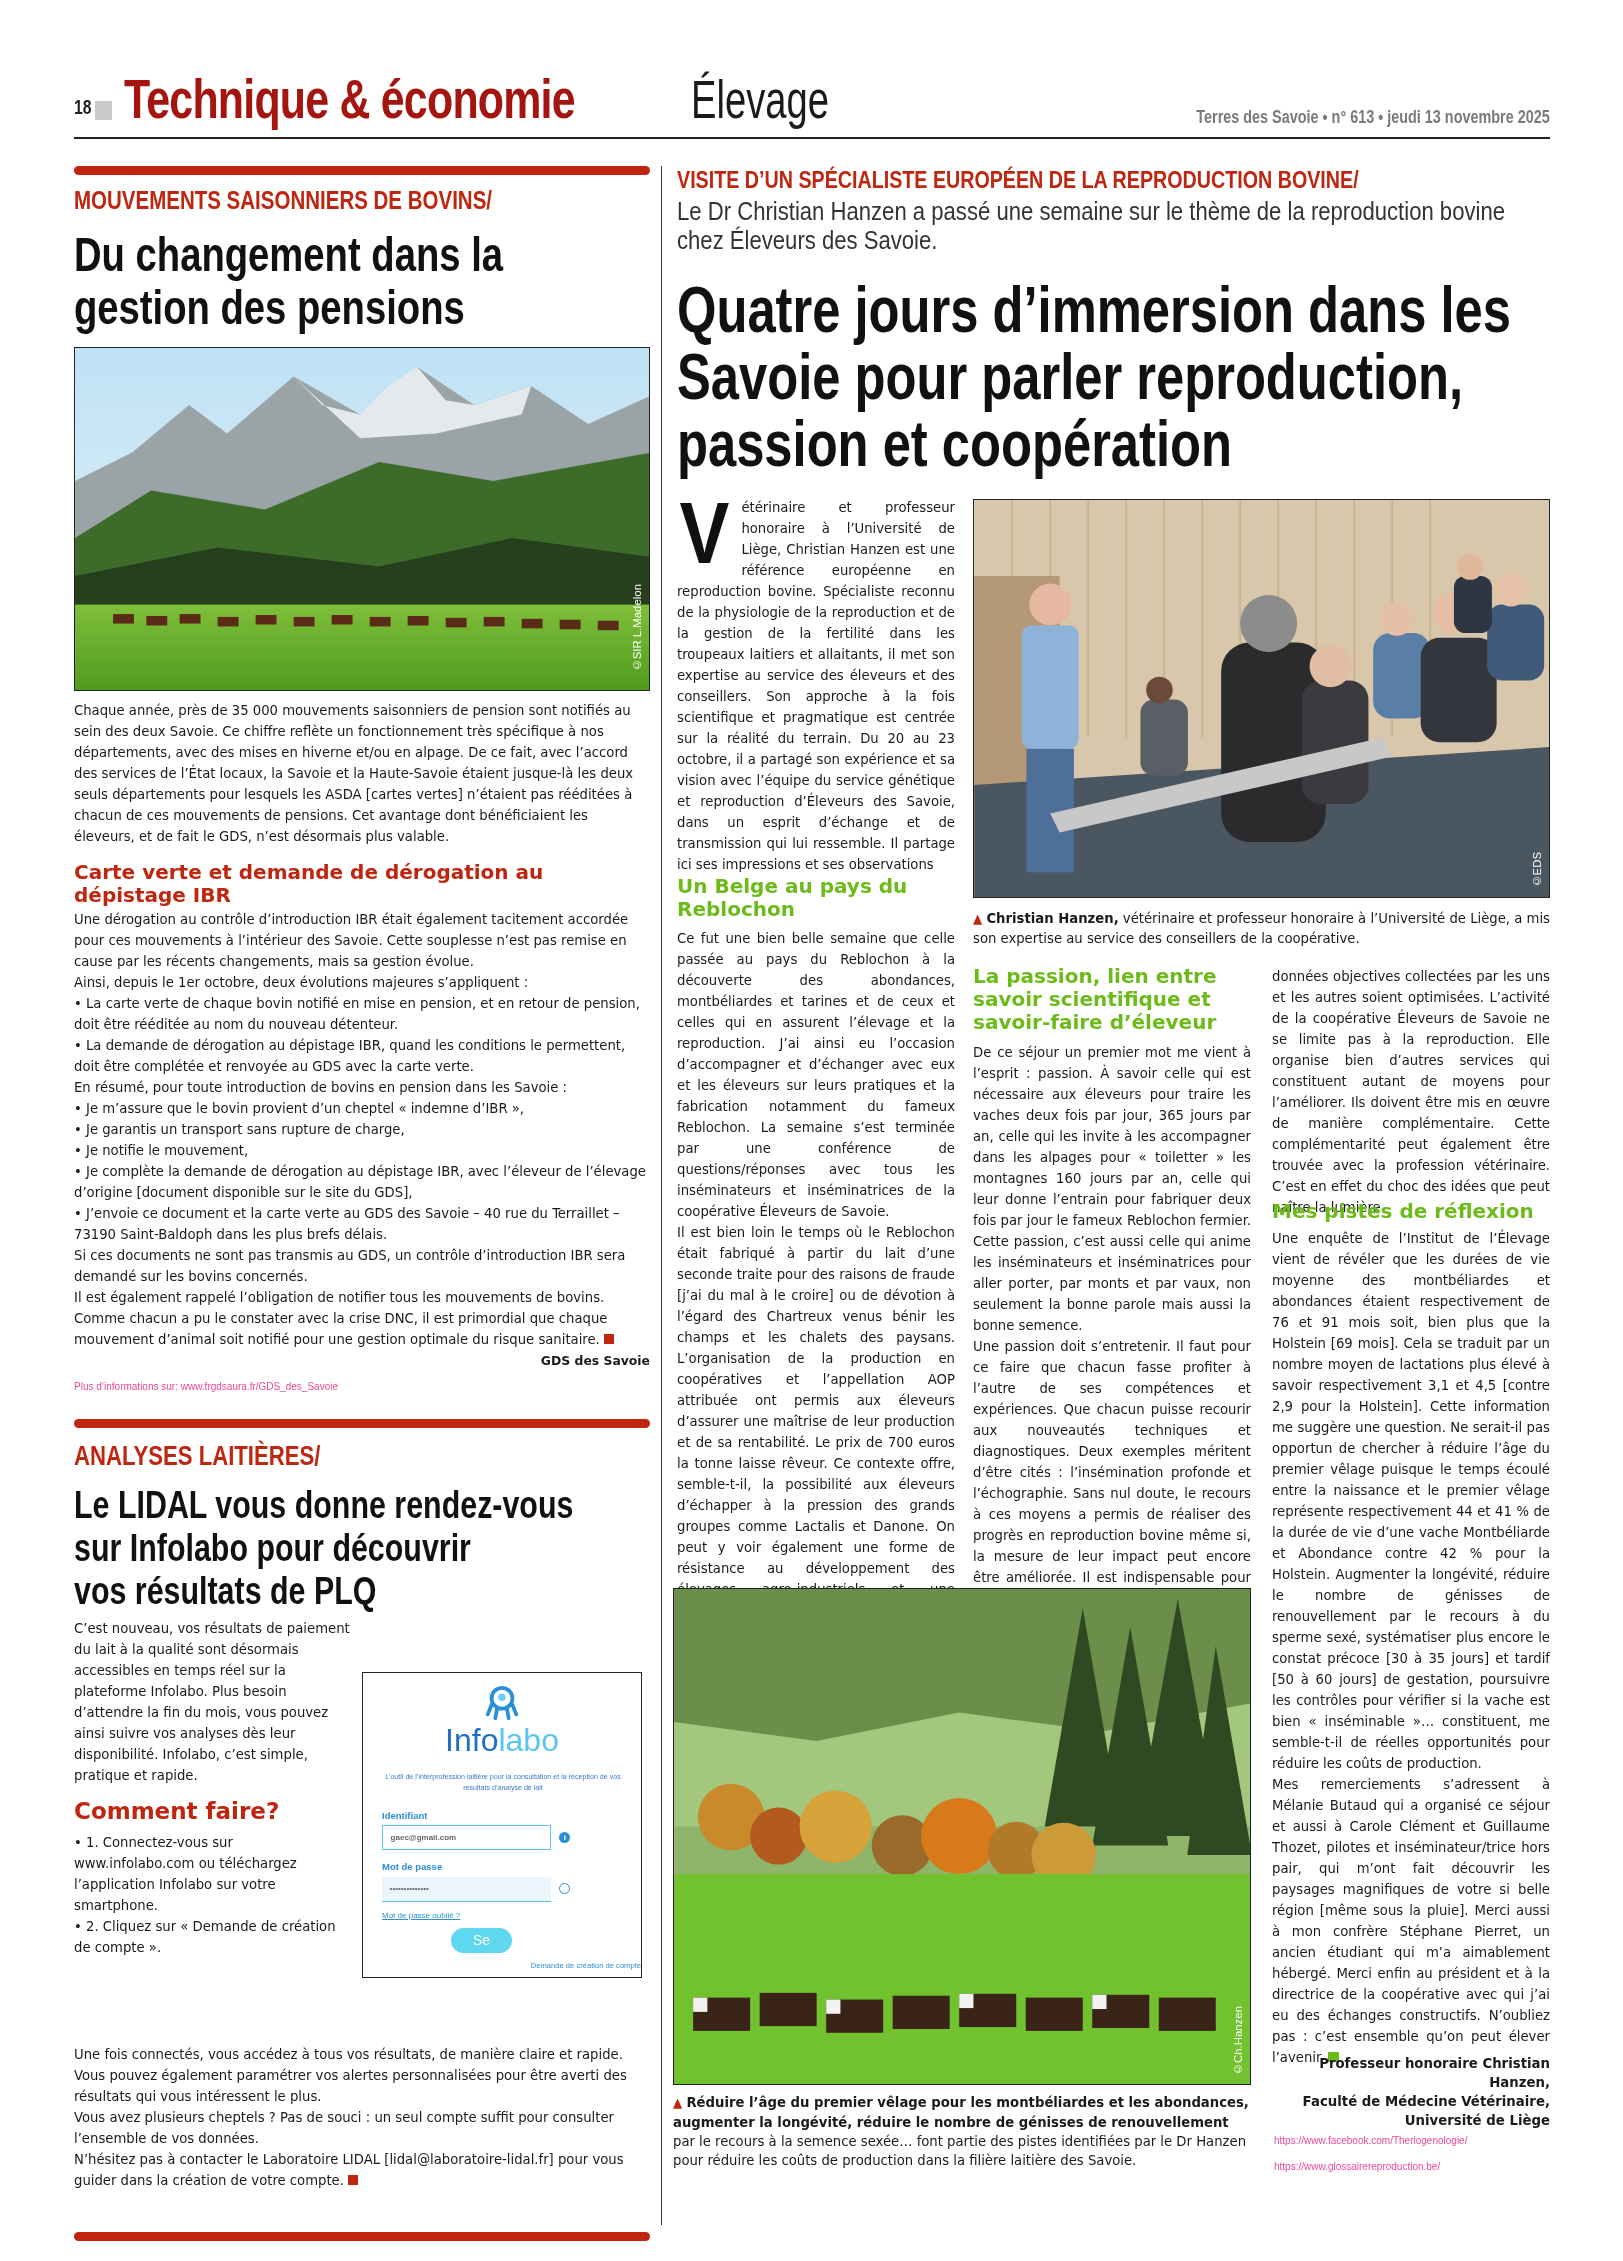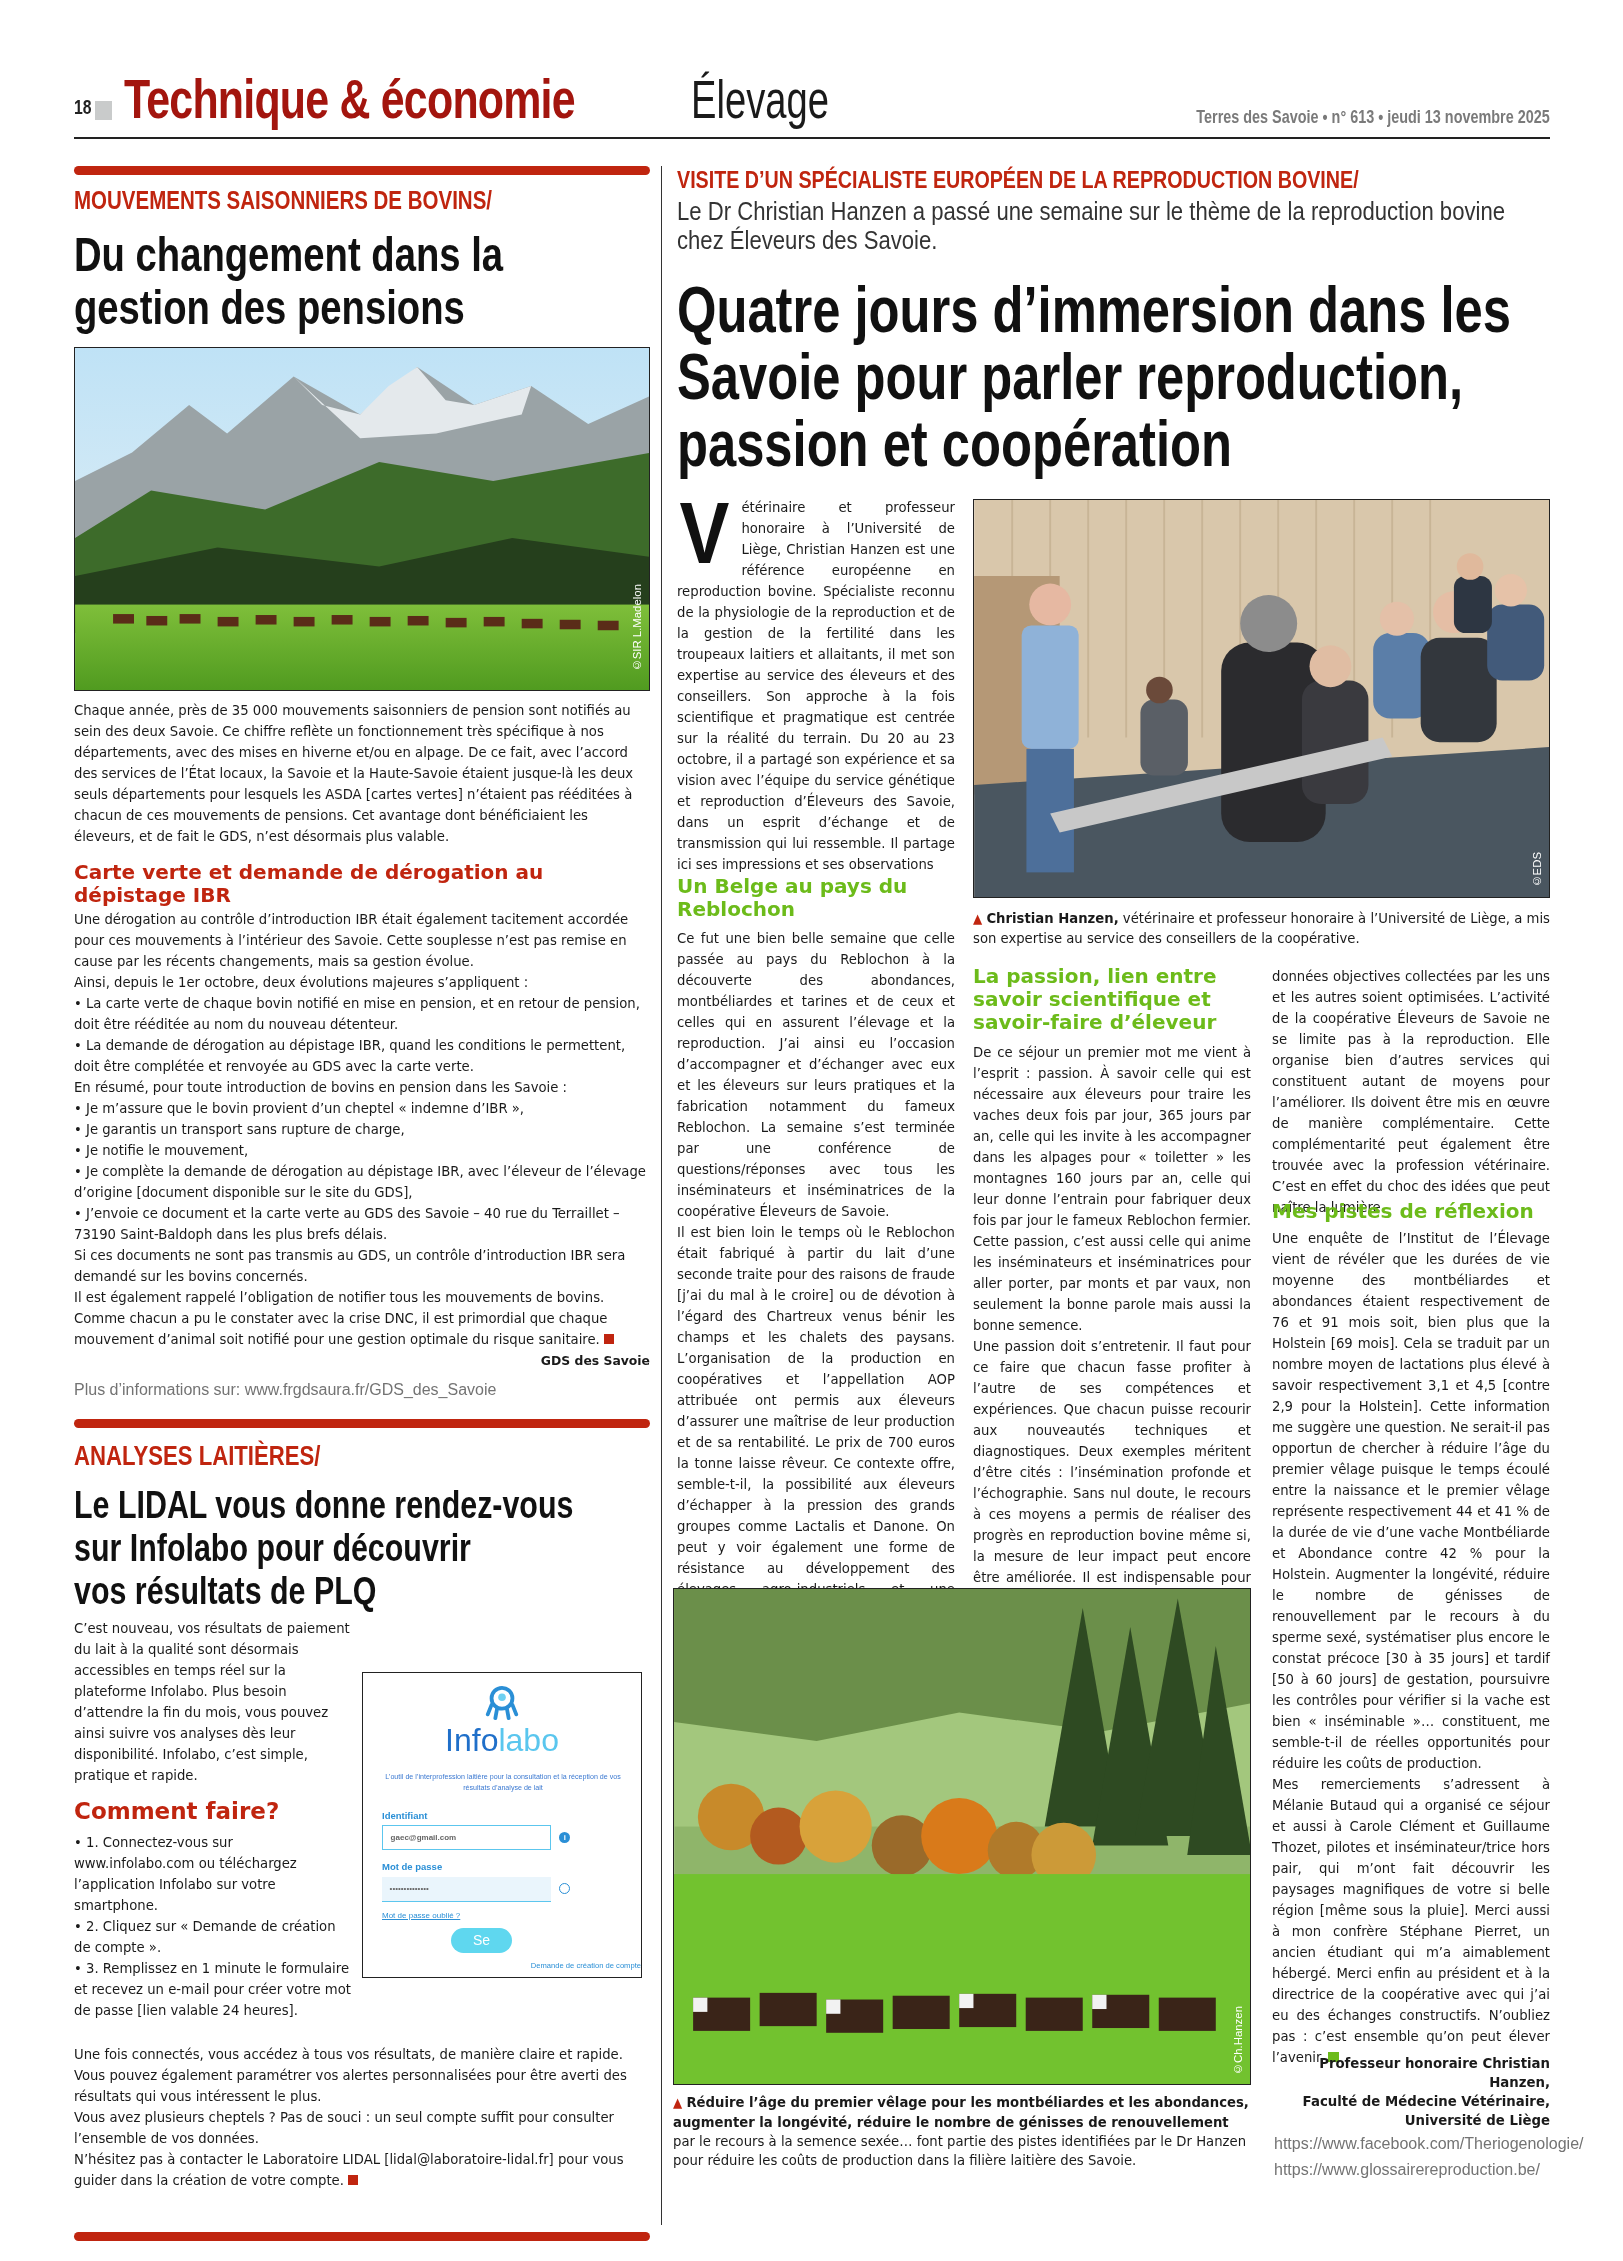--- a/index.html
+++ b/index.html
@@ -46,21 +46,21 @@
   .il-info { position: absolute; left: 9.5px; width: 261px; top: 99px; text-align: center; font-size: 7.1px; line-height: 10.5px; color: #3b79d1; font-family: "Liberation Sans", sans-serif; }
   .il-label { position: absolute; left: 19px; font-size: 9.5px; font-weight: bold; color: #2a8fd6; font-family: "Liberation Sans", sans-serif; }
   .il-input { position: absolute; left: 19px; width: 169px; height: 25px; background: #eaf5fc; border-bottom: 1.9px solid #5cc6ee; font-size: 8px; color: #666; padding: 6.7px 7.6px; font-family: "Liberation Sans", sans-serif; }
   .il-input.first { border: 1px solid #5cc6ee; background: #fff; font-weight: bold; }
   .il-icon { position: absolute; left: 196px; width: 11.4px; height: 11.4px; border-radius: 50%; background: #2a8fd6; color: #fff; font-size: 7.6px; text-align: center; line-height: 11.4px; font-weight: bold; font-family: "Liberation Sans", sans-serif; }
   .il-link { position: absolute; left: 19px; font-size: 8px; color: #2a8fd6; text-decoration: underline; font-family: "Liberation Sans", sans-serif; }
   .il-btn { position: absolute; left: 88px; top: 255px; width: 61px; height: 25px; border-radius: 12.4px; background: #5fd7ef; color: #fff; font-size: 14px; text-align: center; line-height: 25px; font-family: "Liberation Sans", sans-serif; }
   .il-create { position: absolute; left: 0; width: 100%; text-align: right; top: 288px; font-size: 7.6px; color: #2a8fd6; font-family: "Liberation Sans", sans-serif; }
 
   .sign { font-family: "DejaVu Sans", sans-serif; font-weight: bold; font-size: 13.3px; line-height: 19px; text-align: right; }
-  .url { font-family: "Liberation Sans", sans-serif; font-size: 16px; color: #737373; }
+  .url { font-family: "Liberation Sans", sans-serif; font-size: 10px; color: #ec4899; }
   .dropcap { float: left; font-family: "Liberation Sans", sans-serif; font-size: 88px; line-height: 70px; font-weight: bold; margin: 1.9px 7.6px 0 -1.9px; color: #111; transform: scaleX(0.85); }
 </style>
 </head>
 <body>
 
 <div class="abs page-num">18</div>
 <div class="abs page-square"></div>
 <div class="abs section-title">Technique &amp; économie</div>
 <div class="abs section-sub">Élevage</div>
 <div class="abs issue-line">Terres des Savoie • n° 613 • jeudi 13 novembre 2025</div>
@@ -141,21 +141,20 @@
   <div>Le LIDAL vous donne rendez-vous</div>
   <div>sur Infolabo pour découvrir</div>
   <div>vos résultats de PLQ</div>
 </div>
 
 <div class="abs body-text" style="left:74px; top:1617px; width:281px;">C’est nouveau, vos résultats de paiement du lait à la qualité sont désormais accessibles en temps réel sur la plateforme Infolabo. Plus besoin d’attendre la fin du mois, vous pouvez ainsi suivre vos analyses dès leur disponibilité. Infolabo, c’est simple, pratique et rapide.</div>
 <div class="abs subhead red" style="left:74px; top:1800px; font-size:23px;">Comment faire?</div>
 <div class="abs body-text" style="left:74px; top:1831px; width:281px;">
   <p>• 1. Connectez-vous sur www.infolabo.com ou téléchargez l’application Infolabo sur votre smartphone.</p>
   <p>• 2. Cliquez sur « Demande de création de compte ».</p>
-  <p>• 3. Remplissez en 1 minute le formulaire et recevez un e-mail pour créer votre mot de passe [lien valable 24 heures].</p>
 </div>
 <div class="abs body-text" style="left:74px; top:2043px; width:576px;">
   <p>Une fois connectés, vous accédez à tous vos résultats, de manière claire et rapide.</p>
   <p>Vous pouvez également paramétrer vos alertes personnalisées pour être averti des résultats qui vous intéressent le plus.</p>
   <p>Vous avez plusieurs cheptels ? Pas de souci : un seul compte suffit pour consulter l’ensemble de vos données.</p>
   <p><span>N’hésitez pas à contacter le Laboratoire LIDAL [lidal@laboratoire-lidal.fr] pour vous guider dans la création de votre compte.</span><span class="end-mark end-red"></span></p>
 </div>
 <div class="abs red-bar" style="left:74px; top:2232px; width:576px;"></div>
 
 <div class="abs infolabo">

